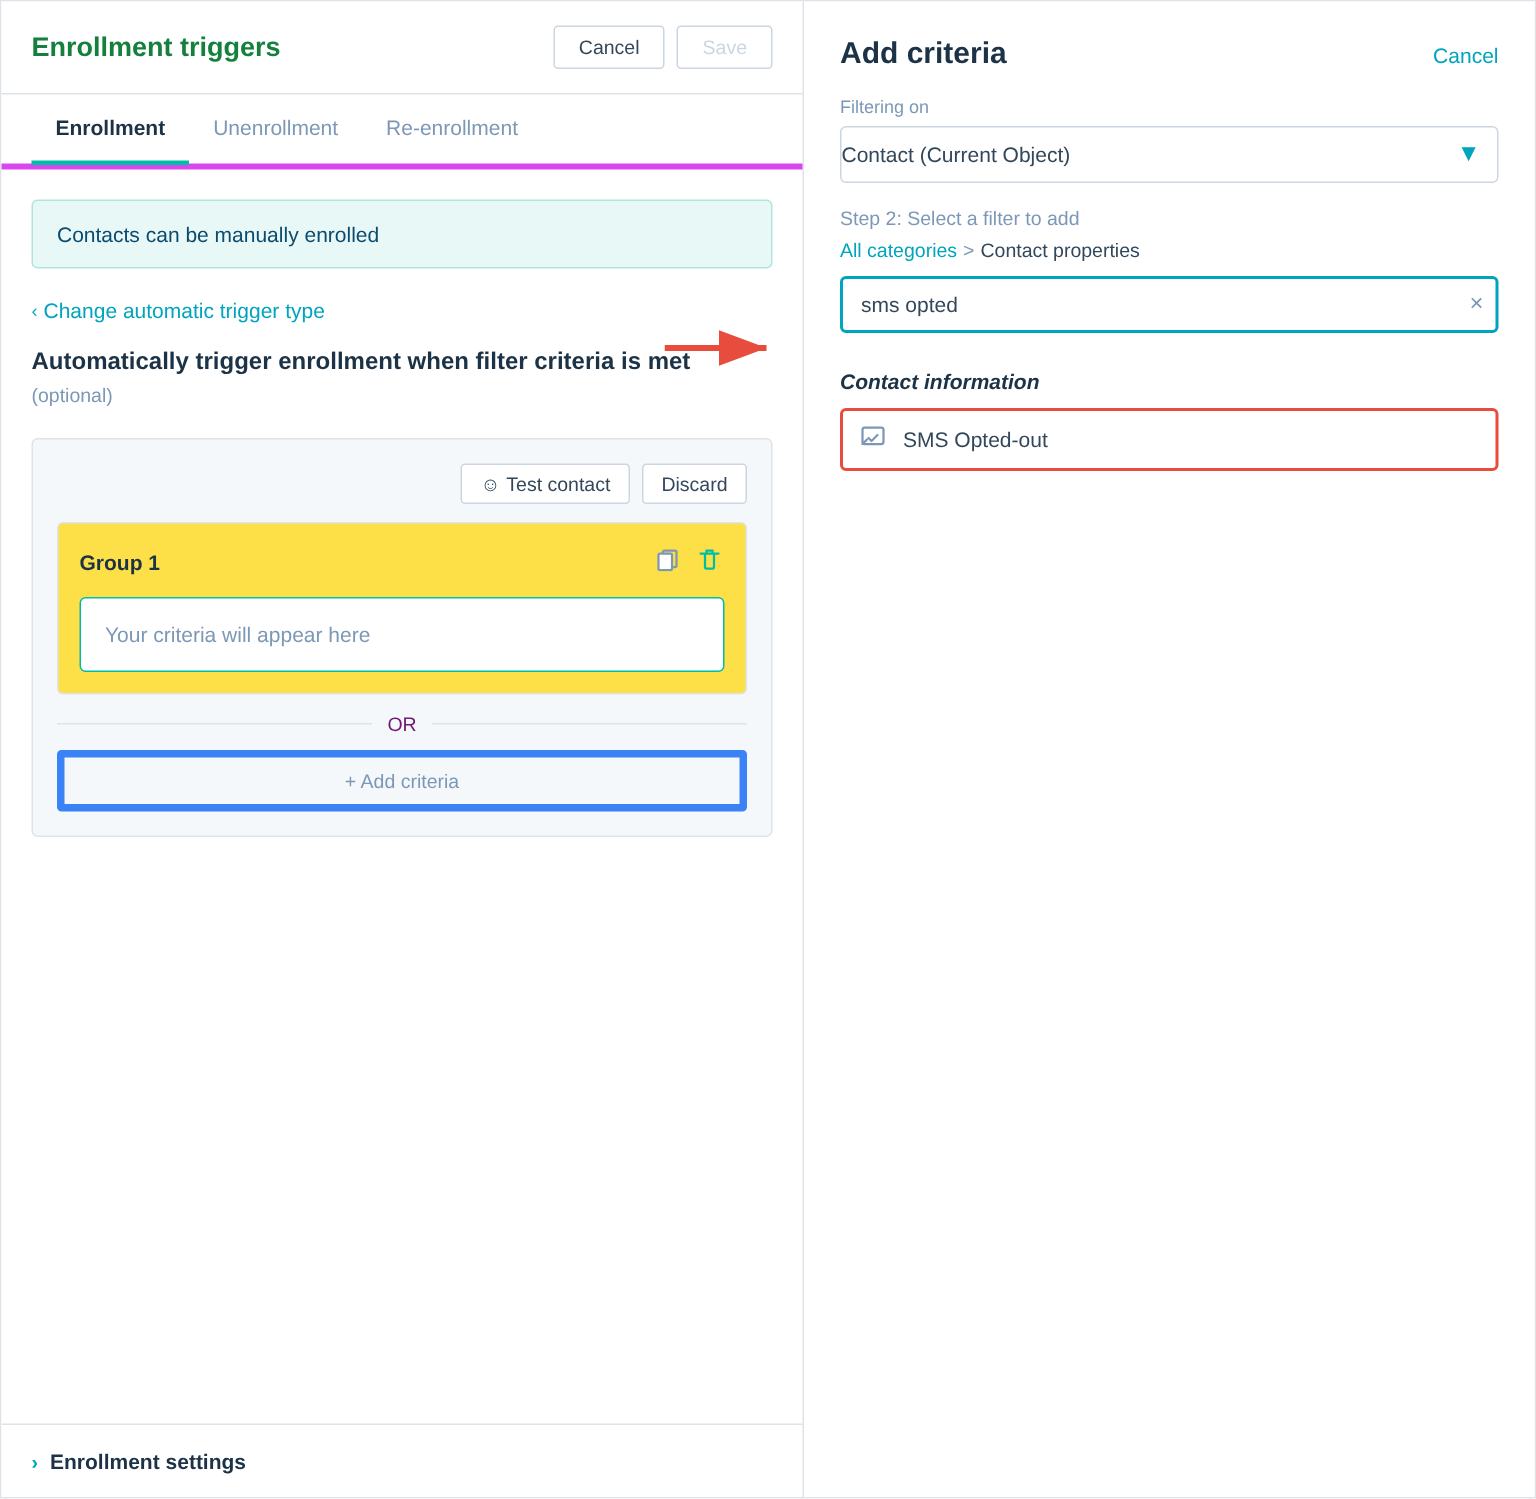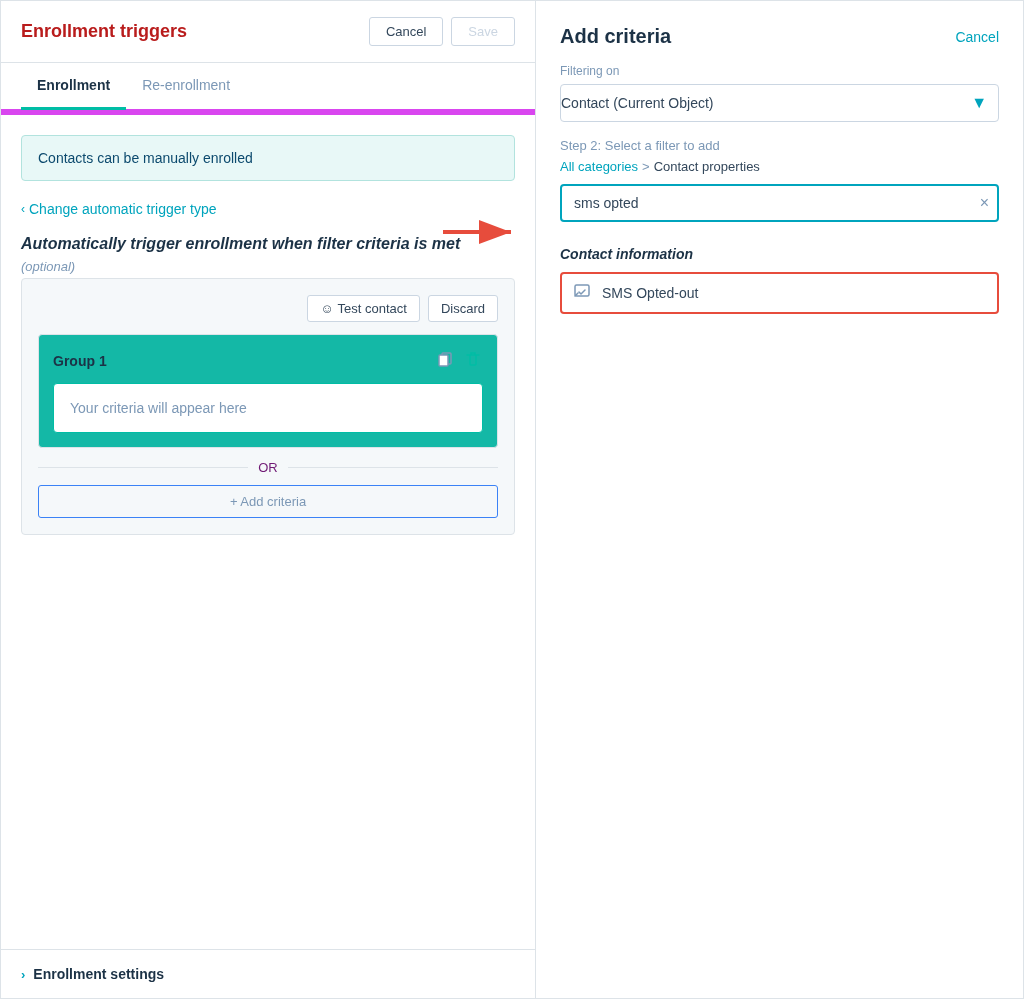--- a/index.html
+++ b/index.html
@@ -35,21 +35,21 @@
       display: flex;
       align-items: center;
       justify-content: space-between;
       padding: 16px 20px;
       border-bottom: 1px solid #dde3e8;
     }
 
     .left-header-title {
       font-size: 18px;
       font-weight: 700;
-      color: #b91c1c;
+      color: #15803d;
     }
 
     .header-buttons {
       display: flex;
       gap: 8px;
     }
 
     .btn-cancel {
       padding: 6px 16px;
       border: 1px solid #cbd6e2;
@@ -66,21 +66,21 @@
       background: #fff;
       color: #cbd6e2;
       border-radius: 3px;
       cursor: pointer;
       font-size: 13px;
     }
 
     
     .tabs {
       display: flex;
-      border-bottom: 6px solid #d946ef;
+      border-bottom: 4px solid #d946ef;
       padding: 0 20px;
       text-align: center;
     }
 
     .tab {
       padding: 14px 16px;
       cursor: pointer;
       font-size: 14px;
       color: #7c98b6;
       border-bottom: 3px solid transparent;
@@ -122,23 +122,22 @@
     }
 
     .change-trigger-link .chevron {
       font-size: 12px;
     }
 
     .auto-trigger-title {
       font-size: 16px;
       font-weight: 700;
       color: #1c3246;
-      margin-bottom: 0;
+      margin-bottom: 16px;
       line-height: 1.4;
-      font-style: italic;
     }
 
     .auto-trigger-title .optional {
       font-weight: 400;
       font-size: 13px;
       color: #7c98b6;
     }
 
     .criteria-box {
       background: #f5f8fa;
@@ -162,21 +161,21 @@
       color: #33475b;
       border-radius: 3px;
       cursor: pointer;
       font-size: 13px;
       display: flex;
       align-items: center;
       gap: 4px;
     }
 
     .group-container {
-      background: #14b8a6;
+      background: #fde047;
       border: 1px solid #dde3e8;
       border-radius: 4px;
       padding: 14px;
       margin-bottom: 12px;
     }
 
     .group-header {
       display: flex;
       justify-content: space-between;
       align-items: center;
@@ -232,21 +231,21 @@
     .or-label {
       font-size: 13px;
       font-weight: 400;
       color: #701a75;
     }
 
     .add-criteria-btn {
       width: 100%;
       padding: 8px;
       background: #f5f8fa;
-      border: 1px solid #3b82f6;
+      border: 5px solid #3b82f6;
       border-radius: 3px;
       color: #7c98b6;
       cursor: pointer;
       font-size: 13px;
       display: flex;
       align-items: center;
       justify-content: center;
       gap: 4px;
     }
 
@@ -426,20 +425,21 @@
     <div class="left-header">
       <span class="left-header-title">Enrollment triggers</span>
       <div class="header-buttons">
         <button class="btn-cancel">Cancel</button>
         <button class="btn-save">Save</button>
       </div>
     </div>
 
     <div class="tabs">
       <div class="tab active">Enrollment</div>
+      <div class="tab">Unenrollment</div>
       <div class="tab">Re-enrollment</div>
     </div>
 
     <div class="left-content">
 
       <div class="manual-enroll-box">
         <span>Contacts can be manually enrolled</span>
       </div>
 
       <div class="change-trigger-link">

